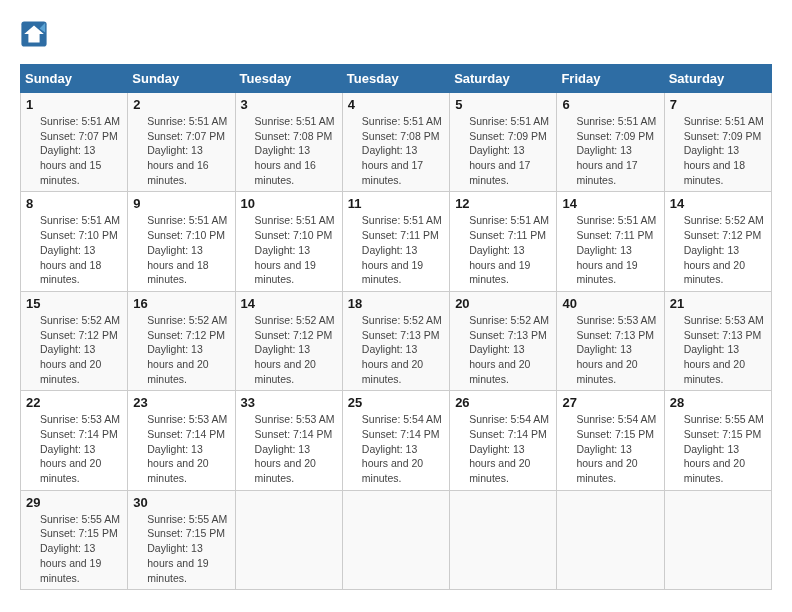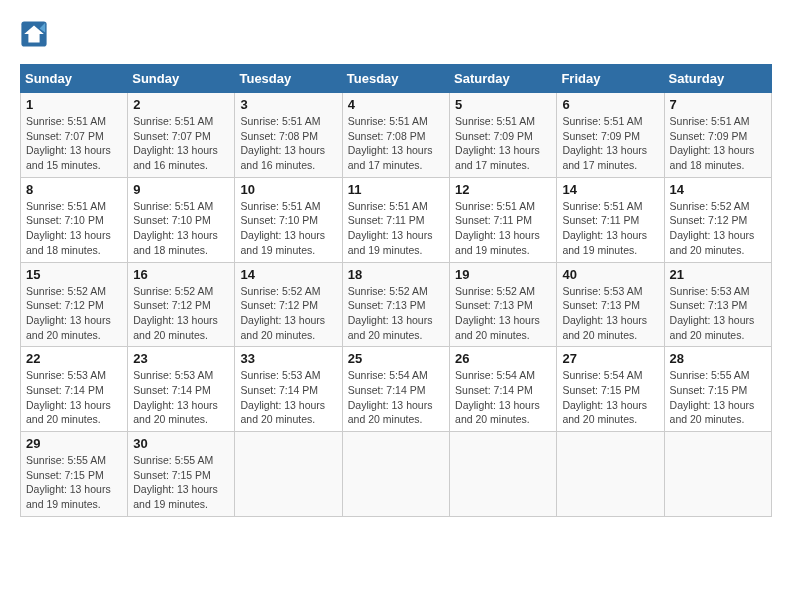--- a/index.html
+++ b/index.html
@@ -75,20 +75,21 @@
       font-size: 13px;
       font-weight: bold;
       color: #1a1a1a;
       display: block;
       margin-bottom: 2px;
     }
     .day-info {
       color: #444;
       font-size: 10.5px;
       line-height: 1.4;
+      margin-left: 14px;
     }
     td.empty {
       background: #f0f0f0;
     }
   </style>
 </head>
 <body>
 
 <div class="header">
   <div class="logo">
@@ -230,21 +231,21 @@
 Sunset: 7:12 PM
 Daylight: 13 hours and 20 minutes.</div>
         </td>
         <td>
           <span class="day-number">18</span>
           <div class="day-info" style="white-space: pre-line;">Sunrise: 5:52 AM
 Sunset: 7:13 PM
 Daylight: 13 hours and 20 minutes.</div>
         </td>
         <td>
-          <span class="day-number">19</span>
+          <span class="day-number">20</span>
           <div class="day-info" style="white-space: pre-line;">Sunrise: 5:52 AM
 Sunset: 7:13 PM
 Daylight: 13 hours and 20 minutes.</div>
         </td>
         <td>
           <span class="day-number">40</span>
           <div class="day-info" style="white-space: pre-line;">Sunrise: 5:53 AM
 Sunset: 7:13 PM
 Daylight: 13 hours and 20 minutes.</div>
         </td>

